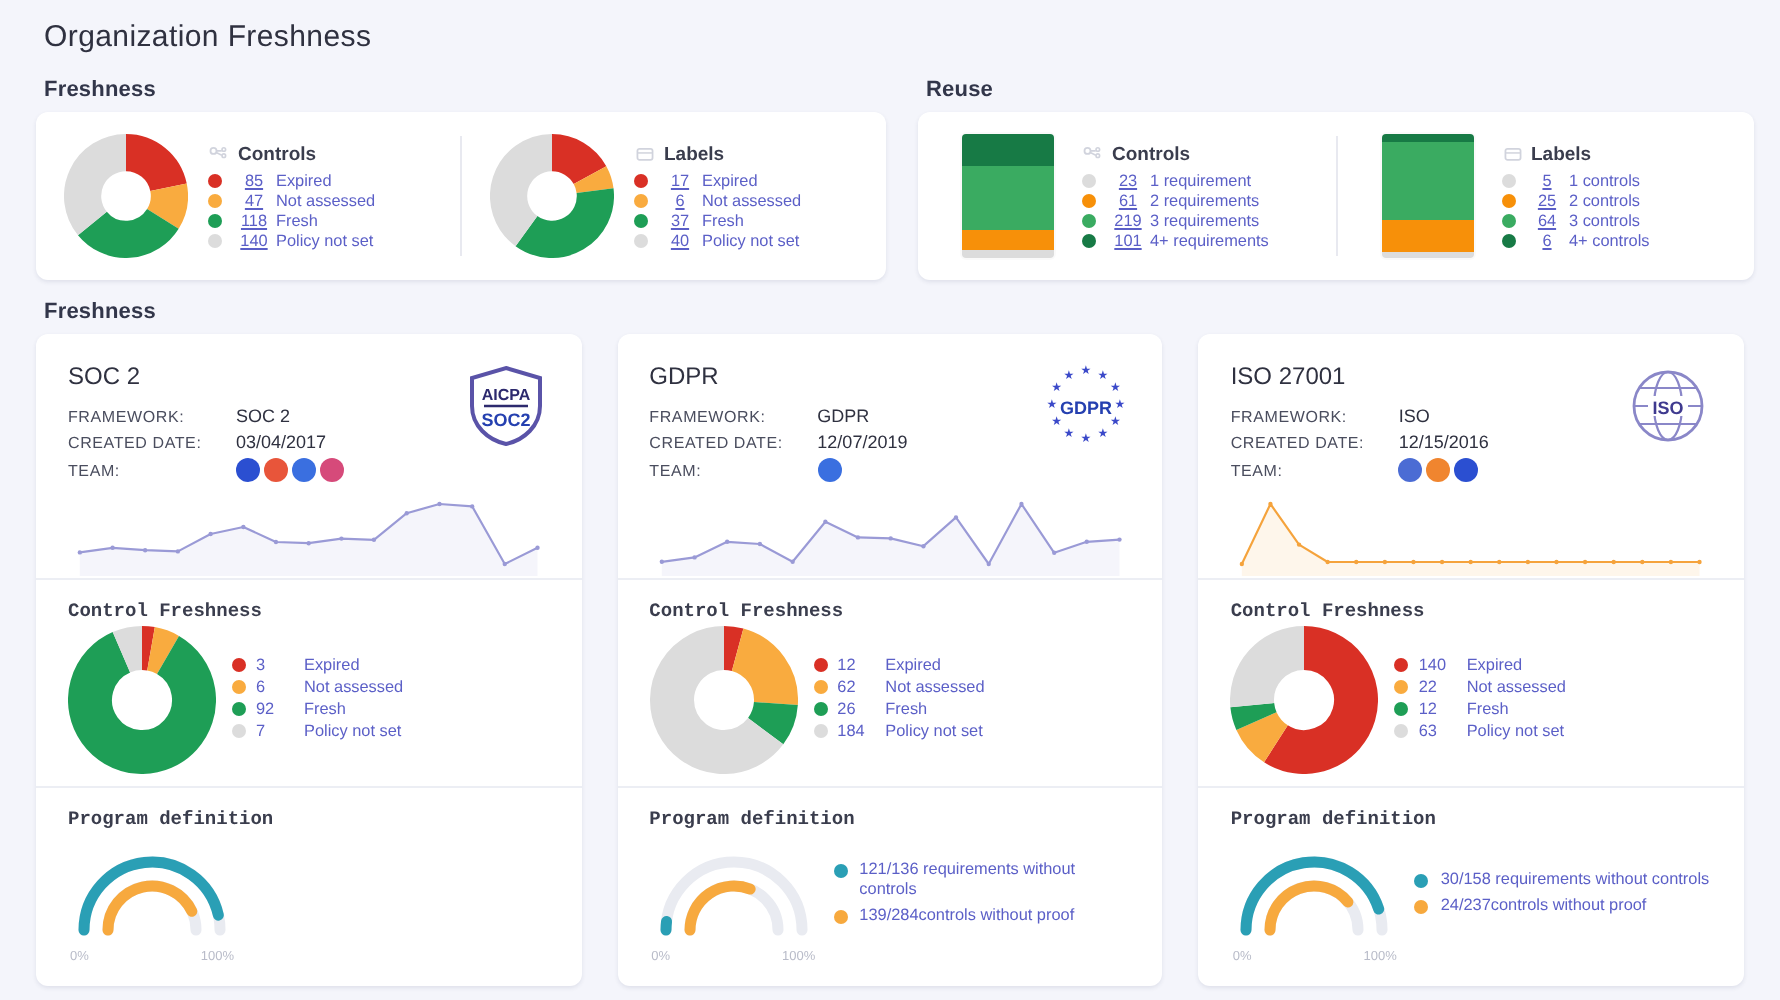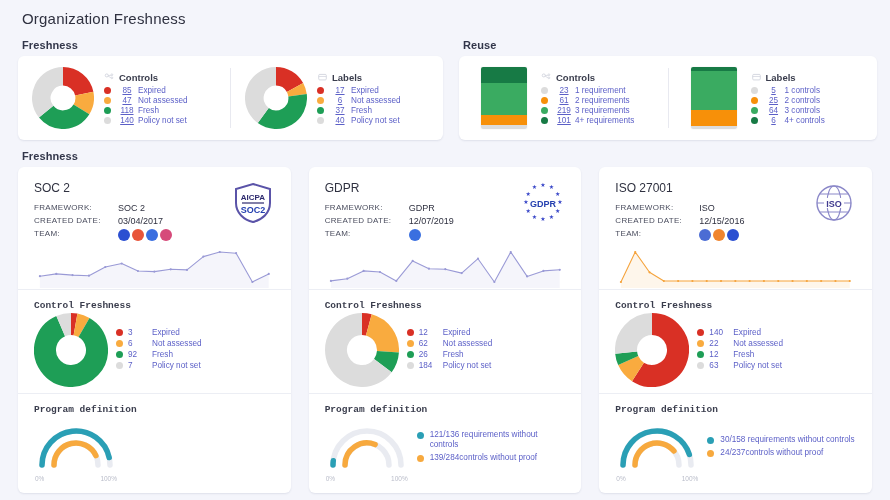--- a/index.html
+++ b/index.html
@@ -52,21 +52,21 @@
   .bar-seg { width: 100%; }
 
   .icon-people, .icon-tag { width: 11px; height: 11px; flex: none; opacity: .45; }
 
   
   .programs-row { display: flex; gap: 18px; margin-top: 2px; }
   .prog-card { width: 276px; height: 326px; display: flex; flex-direction: column; }
 
   .prog-head { padding: 14px 16px 0 16px; position: relative; flex: none; height: 122px; }
   .prog-name { font-size: 12px; color: #2f3140; font-weight: 400; margin-bottom: 8px; }
-  .meta-row { display: flex; font-size: 8px; margin-bottom: 3px; }
+  .meta-row { display: flex; align-items: center; font-size: 8px; margin-bottom: 3px; }
   .meta-k { width: 84px; color: #4a4d5e; letter-spacing: .3px; text-transform: uppercase; font-weight: 500;}
   .meta-v { color: #2f3140; font-size: 9px; }
   .badge { position: absolute; right: 16px; top: 14px; width: 44px; height: 44px; }
   .avatars { display: flex; gap: 2px; align-items: center; }
   .avatar { width: 12px; height: 12px; border-radius: 50%; flex: none; }
 
   .spark { width: 100%; height: 46px; display: block; }
 
   .hdiv { height: 1px; background: #eceef4; margin: 0 0px; }
 

